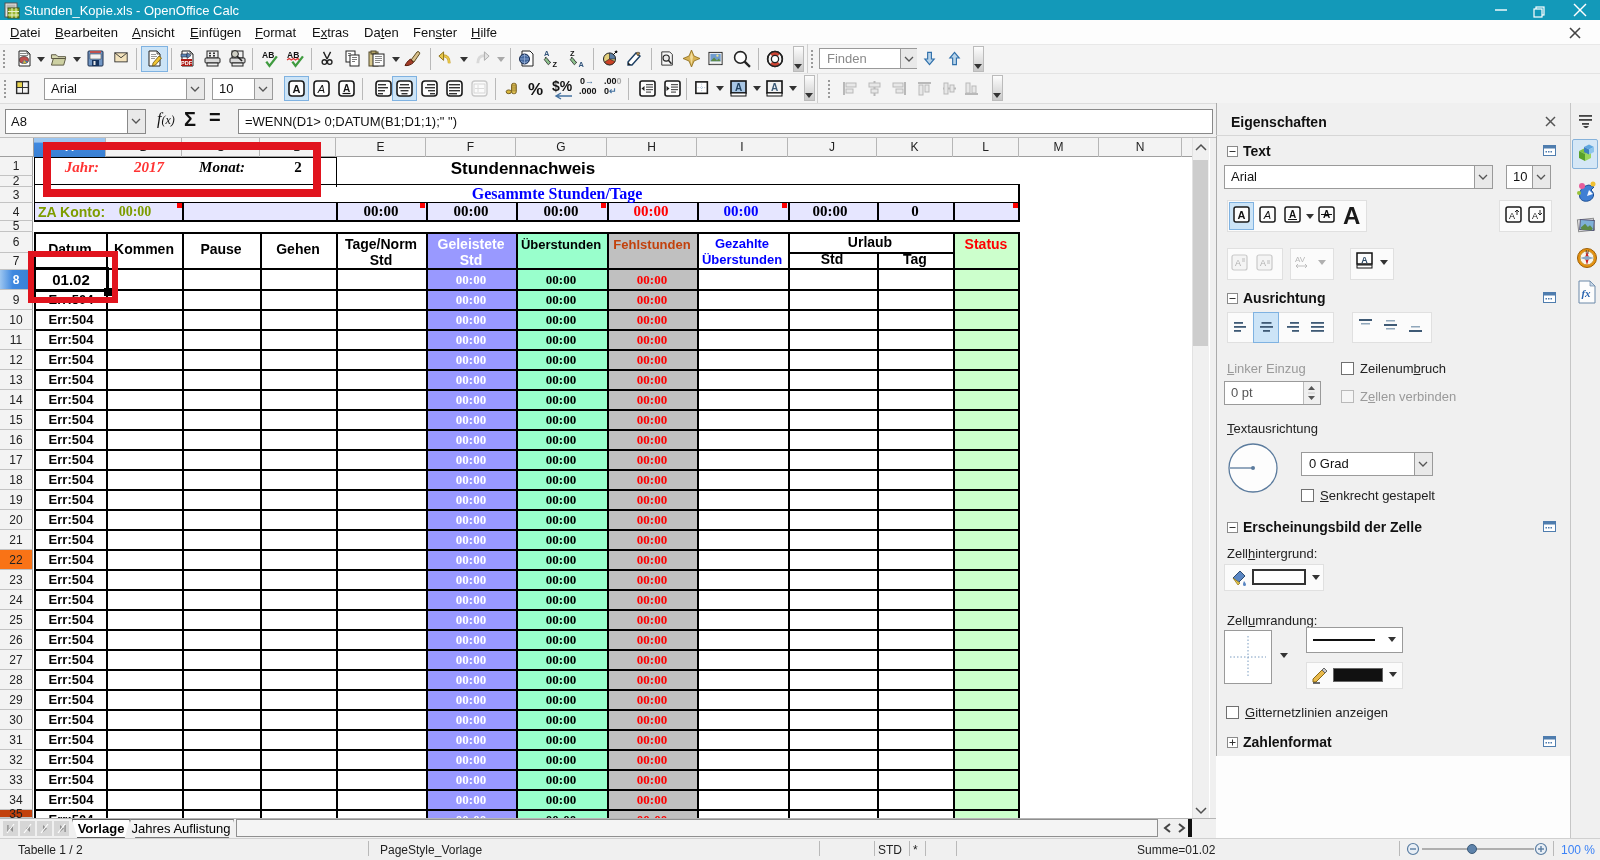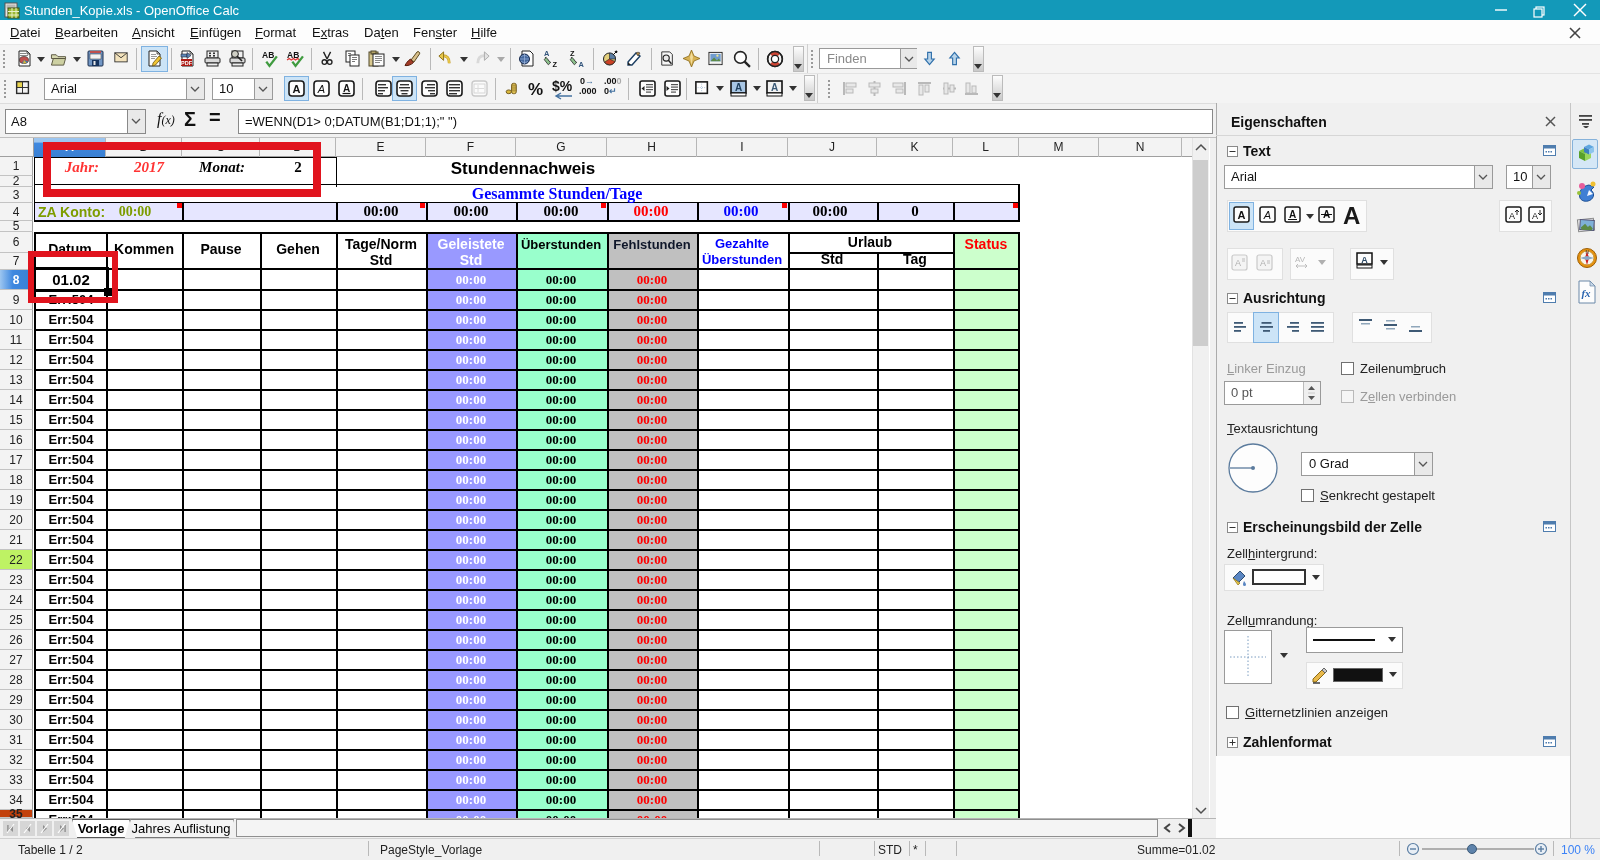--- a/index.html
+++ b/index.html
@@ -475,34 +475,34 @@
 <div class="ab" style="left:0;top:350px;width:33px;height:20px;background:#f3f3f3;border-right:1px solid #9f9f9f;border-bottom:1px solid #c3c3c3;font-size:12px;color:#222;text-align:center;line-height:20px;">12</div>
 <div class="ab" style="left:0;top:370px;width:33px;height:20px;background:#f3f3f3;border-right:1px solid #9f9f9f;border-bottom:1px solid #c3c3c3;font-size:12px;color:#222;text-align:center;line-height:20px;">13</div>
 <div class="ab" style="left:0;top:390px;width:33px;height:20px;background:#f3f3f3;border-right:1px solid #9f9f9f;border-bottom:1px solid #c3c3c3;font-size:12px;color:#222;text-align:center;line-height:20px;">14</div>
 <div class="ab" style="left:0;top:410px;width:33px;height:20px;background:#f3f3f3;border-right:1px solid #9f9f9f;border-bottom:1px solid #c3c3c3;font-size:12px;color:#222;text-align:center;line-height:20px;">15</div>
 <div class="ab" style="left:0;top:430px;width:33px;height:20px;background:#f3f3f3;border-right:1px solid #9f9f9f;border-bottom:1px solid #c3c3c3;font-size:12px;color:#222;text-align:center;line-height:20px;">16</div>
 <div class="ab" style="left:0;top:450px;width:33px;height:20px;background:#f3f3f3;border-right:1px solid #9f9f9f;border-bottom:1px solid #c3c3c3;font-size:12px;color:#222;text-align:center;line-height:20px;">17</div>
 <div class="ab" style="left:0;top:470px;width:33px;height:20px;background:#f3f3f3;border-right:1px solid #9f9f9f;border-bottom:1px solid #c3c3c3;font-size:12px;color:#222;text-align:center;line-height:20px;">18</div>
 <div class="ab" style="left:0;top:490px;width:33px;height:20px;background:#f3f3f3;border-right:1px solid #9f9f9f;border-bottom:1px solid #c3c3c3;font-size:12px;color:#222;text-align:center;line-height:20px;">19</div>
 <div class="ab" style="left:0;top:510px;width:33px;height:20px;background:#f3f3f3;border-right:1px solid #9f9f9f;border-bottom:1px solid #c3c3c3;font-size:12px;color:#222;text-align:center;line-height:20px;">20</div>
 <div class="ab" style="left:0;top:530px;width:33px;height:20px;background:#f3f3f3;border-right:1px solid #9f9f9f;border-bottom:1px solid #c3c3c3;font-size:12px;color:#222;text-align:center;line-height:20px;">21</div>
-<div class="ab" style="left:0;top:550px;width:33px;height:20px;background:#bef264;border-right:1px solid #9f9f9f;border-bottom:1px solid #c3c3c3;font-size:12px;color:#222;text-align:center;line-height:20px;">22</div>
+<div class="ab" style="left:0;top:550px;width:33px;height:20px;background:#f97316;border-right:1px solid #9f9f9f;border-bottom:1px solid #c3c3c3;font-size:12px;color:#222;text-align:center;line-height:20px;">22</div>
 <div class="ab" style="left:0;top:570px;width:33px;height:20px;background:#f3f3f3;border-right:1px solid #9f9f9f;border-bottom:1px solid #c3c3c3;font-size:12px;color:#222;text-align:center;line-height:20px;">23</div>
 <div class="ab" style="left:0;top:590px;width:33px;height:20px;background:#f3f3f3;border-right:1px solid #9f9f9f;border-bottom:1px solid #c3c3c3;font-size:12px;color:#222;text-align:center;line-height:20px;">24</div>
 <div class="ab" style="left:0;top:610px;width:33px;height:20px;background:#f3f3f3;border-right:1px solid #9f9f9f;border-bottom:1px solid #c3c3c3;font-size:12px;color:#222;text-align:center;line-height:20px;">25</div>
 <div class="ab" style="left:0;top:630px;width:33px;height:20px;background:#f3f3f3;border-right:1px solid #9f9f9f;border-bottom:1px solid #c3c3c3;font-size:12px;color:#222;text-align:center;line-height:20px;">26</div>
 <div class="ab" style="left:0;top:650px;width:33px;height:20px;background:#f3f3f3;border-right:1px solid #9f9f9f;border-bottom:1px solid #c3c3c3;font-size:12px;color:#222;text-align:center;line-height:20px;">27</div>
 <div class="ab" style="left:0;top:670px;width:33px;height:20px;background:#f3f3f3;border-right:1px solid #9f9f9f;border-bottom:1px solid #c3c3c3;font-size:12px;color:#222;text-align:center;line-height:20px;">28</div>
 <div class="ab" style="left:0;top:690px;width:33px;height:20px;background:#f3f3f3;border-right:1px solid #9f9f9f;border-bottom:1px solid #c3c3c3;font-size:12px;color:#222;text-align:center;line-height:20px;">29</div>
 <div class="ab" style="left:0;top:710px;width:33px;height:20px;background:#f3f3f3;border-right:1px solid #9f9f9f;border-bottom:1px solid #c3c3c3;font-size:12px;color:#222;text-align:center;line-height:20px;">30</div>
 <div class="ab" style="left:0;top:730px;width:33px;height:20px;background:#f3f3f3;border-right:1px solid #9f9f9f;border-bottom:1px solid #c3c3c3;font-size:12px;color:#222;text-align:center;line-height:20px;">31</div>
 <div class="ab" style="left:0;top:750px;width:33px;height:20px;background:#f3f3f3;border-right:1px solid #9f9f9f;border-bottom:1px solid #c3c3c3;font-size:12px;color:#222;text-align:center;line-height:20px;">32</div>
 <div class="ab" style="left:0;top:770px;width:33px;height:20px;background:#f3f3f3;border-right:1px solid #9f9f9f;border-bottom:1px solid #c3c3c3;font-size:12px;color:#222;text-align:center;line-height:20px;">33</div>
 <div class="ab" style="left:0;top:790px;width:33px;height:20px;background:#f3f3f3;border-right:1px solid #9f9f9f;border-bottom:1px solid #c3c3c3;font-size:12px;color:#222;text-align:center;line-height:20px;">34</div>
-<div class="ab" style="left:0;top:810px;width:33px;height:8px;background:#c2410c;border-right:1px solid #9f9f9f;border-bottom:1px solid #c3c3c3;font-size:12px;color:#222;text-align:center;line-height:8px;font-weight:bold;">35</div>
+<div class="ab" style="left:0;top:810px;width:33px;height:8px;background:#c2410c;border-right:1px solid #9f9f9f;border-bottom:1px solid #c3c3c3;font-size:12px;color:#222;text-align:center;line-height:8px;">35</div>
 <div class="ab" style="left:35px;top:203px;width:984px;height:18px;background:#e6e6ff;"></div>
 <div class="ab" style="left:427px;top:234px;width:89px;height:584px;background:#9999ff;"></div>
 <div class="ab" style="left:517px;top:234px;width:90px;height:584px;background:#99ffcc;"></div>
 <div class="ab" style="left:608px;top:234px;width:89px;height:584px;background:#c0c0c0;"></div>
 <div class="ab" style="left:954px;top:234px;width:65px;height:584px;background:#ccffcc;"></div>
 <div class="ab" style="left:34px;top:157px;width:303px;height:1px;background:#000;"></div>
 <div class="ab" style="left:34px;top:157px;width:1px;height:30px;background:#000;"></div>
 <div class="ab" style="left:336px;top:157px;width:1px;height:30px;background:#000;"></div>
 <div class="ab" style="left:34px;top:184px;width:986px;height:1px;background:#000;"></div>
 <div class="ab" style="left:34px;top:184px;width:1px;height:37px;background:#000;"></div>
@@ -583,21 +583,21 @@
 <div class="ab" style="left:1013px;top:203px;width:5px;height:5px;background:#f00;"></div>
 <div class="tx" style="left:70px;top:241px;font-size:14px;color:#000;font-weight:bold;font-style:normal;font-family:'Liberation Sans',sans-serif;letter-spacing:0;transform:translateX(-50%);">Datum</div>
 <div class="tx" style="left:144px;top:241px;font-size:14px;color:#000;font-weight:bold;font-style:normal;font-family:'Liberation Sans',sans-serif;letter-spacing:0;transform:translateX(-50%);">Kommen</div>
 <div class="tx" style="left:221px;top:241px;font-size:14px;color:#000;font-weight:bold;font-style:normal;font-family:'Liberation Sans',sans-serif;letter-spacing:0;transform:translateX(-50%);">Pause</div>
 <div class="tx" style="left:298px;top:241px;font-size:14px;color:#000;font-weight:bold;font-style:normal;font-family:'Liberation Sans',sans-serif;letter-spacing:0;transform:translateX(-50%);">Gehen</div>
 <div class="tx" style="left:381px;top:236px;font-size:14px;color:#000;font-weight:bold;font-style:normal;font-family:'Liberation Sans',sans-serif;letter-spacing:0;transform:translateX(-50%);">Tage/Norm</div>
 <div class="tx" style="left:381px;top:252px;font-size:14px;color:#000;font-weight:bold;font-style:normal;font-family:'Liberation Sans',sans-serif;letter-spacing:0;transform:translateX(-50%);">Std</div>
 <div class="tx" style="left:471px;top:236px;font-size:14px;color:#fff;font-weight:bold;font-style:normal;font-family:'Liberation Sans',sans-serif;letter-spacing:0;transform:translateX(-50%);">Geleistete</div>
 <div class="tx" style="left:471px;top:252px;font-size:14px;color:#fff;font-weight:bold;font-style:normal;font-family:'Liberation Sans',sans-serif;letter-spacing:0;transform:translateX(-50%);">Std</div>
 <div class="tx" style="left:561px;top:237px;font-size:13px;color:#000;font-weight:bold;font-style:normal;font-family:'Liberation Sans',sans-serif;letter-spacing:0;transform:translateX(-50%);">Überstunden</div>
-<div class="tx" style="left:652px;top:237px;font-size:13px;color:#0f172a;font-weight:bold;font-style:normal;font-family:'Liberation Sans',sans-serif;letter-spacing:0;transform:translateX(-50%);">Fehlstunden</div>
+<div class="tx" style="left:652px;top:237px;font-size:13px;color:#c2410c;font-weight:bold;font-style:normal;font-family:'Liberation Sans',sans-serif;letter-spacing:0;transform:translateX(-50%);">Fehlstunden</div>
 <div class="tx" style="left:742px;top:236px;font-size:13px;color:#0000ff;font-weight:bold;font-style:normal;font-family:'Liberation Sans',sans-serif;letter-spacing:0;transform:translateX(-50%);">Gezahlte</div>
 <div class="tx" style="left:742px;top:252px;font-size:13px;color:#0000ff;font-weight:bold;font-style:normal;font-family:'Liberation Sans',sans-serif;letter-spacing:0;transform:translateX(-50%);">Überstunden</div>
 <div class="tx" style="left:870px;top:234px;font-size:14px;color:#000;font-weight:bold;font-style:normal;font-family:'Liberation Sans',sans-serif;letter-spacing:0;transform:translateX(-50%);">Urlaub</div>
 <div class="tx" style="left:832px;top:251px;font-size:14px;color:#000;font-weight:bold;font-style:normal;font-family:'Liberation Sans',sans-serif;letter-spacing:0;transform:translateX(-50%);">Std</div>
 <div class="tx" style="left:915px;top:251px;font-size:14px;color:#000;font-weight:bold;font-style:normal;font-family:'Liberation Sans',sans-serif;letter-spacing:0;transform:translateX(-50%);">Tag</div>
 <div class="tx" style="left:986px;top:236px;font-size:14px;color:#ff0000;font-weight:bold;font-style:normal;font-family:'Liberation Sans',sans-serif;letter-spacing:0;transform:translateX(-50%);">Status</div>
 <div class="tx" style="left:71px;top:271px;font-size:15px;color:#000;font-weight:bold;font-style:normal;font-family:'Liberation Sans',sans-serif;letter-spacing:0;transform:translateX(-50%);">01.02</div>
 <div class="tx" style="left:471px;top:272px;font-size:13px;color:#fff;font-weight:bold;font-style:normal;font-family:'Liberation Serif',serif;letter-spacing:0;transform:translateX(-50%);">00:00</div>
 <div class="tx" style="left:561px;top:272px;font-size:13px;color:#000;font-weight:bold;font-style:normal;font-family:'Liberation Serif',serif;letter-spacing:0;transform:translateX(-50%);">00:00</div>
 <div class="tx" style="left:652px;top:272px;font-size:13px;color:#ff0000;font-weight:bold;font-style:normal;font-family:'Liberation Serif',serif;letter-spacing:0;transform:translateX(-50%);">00:00</div>

